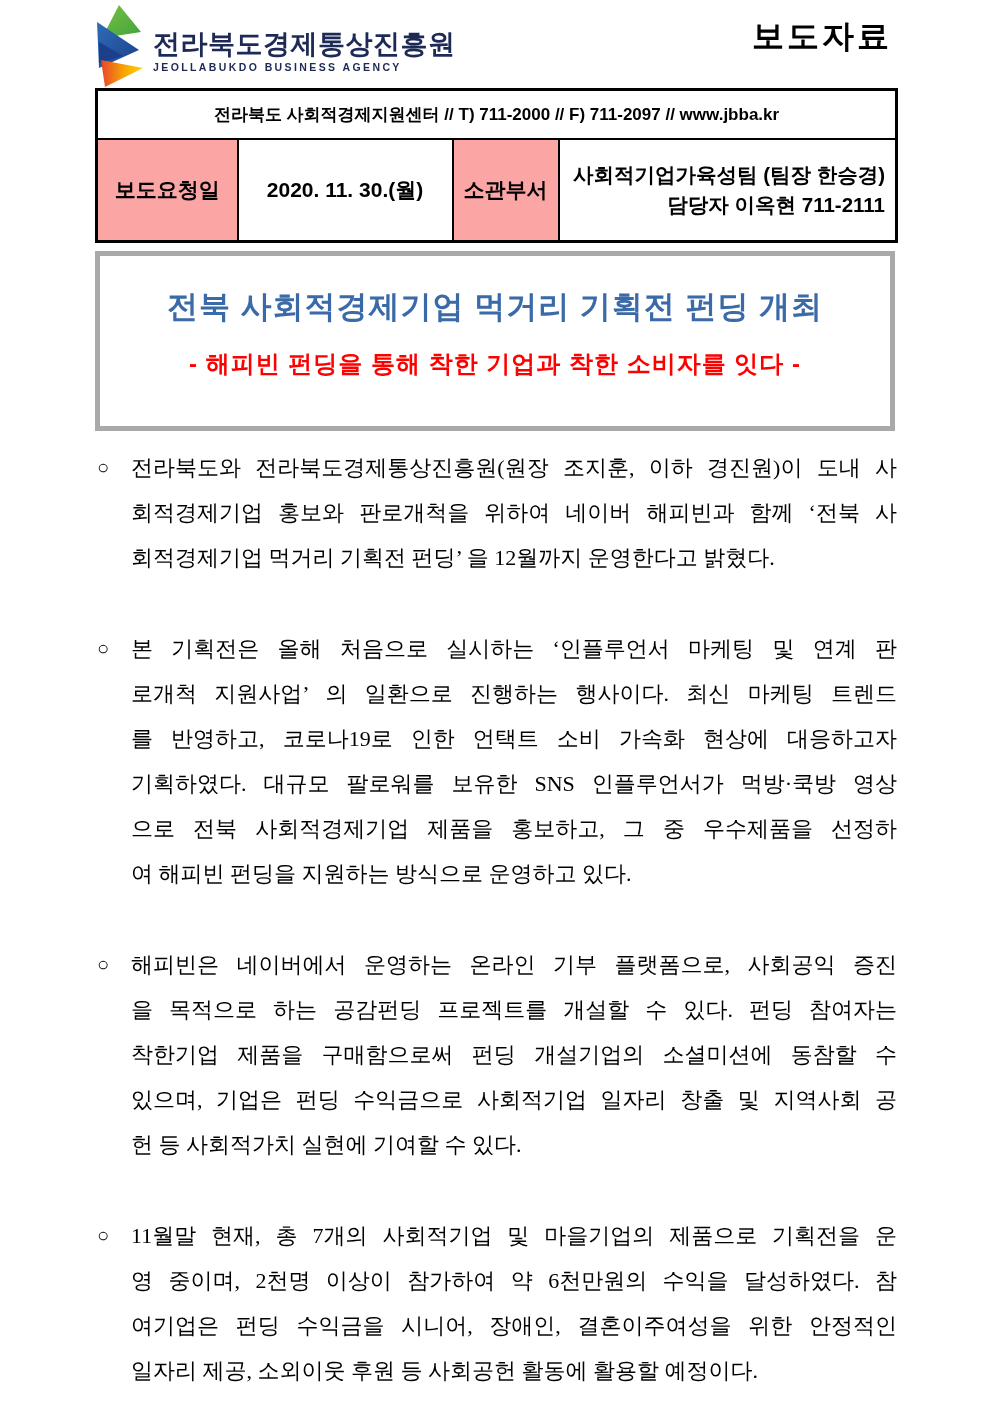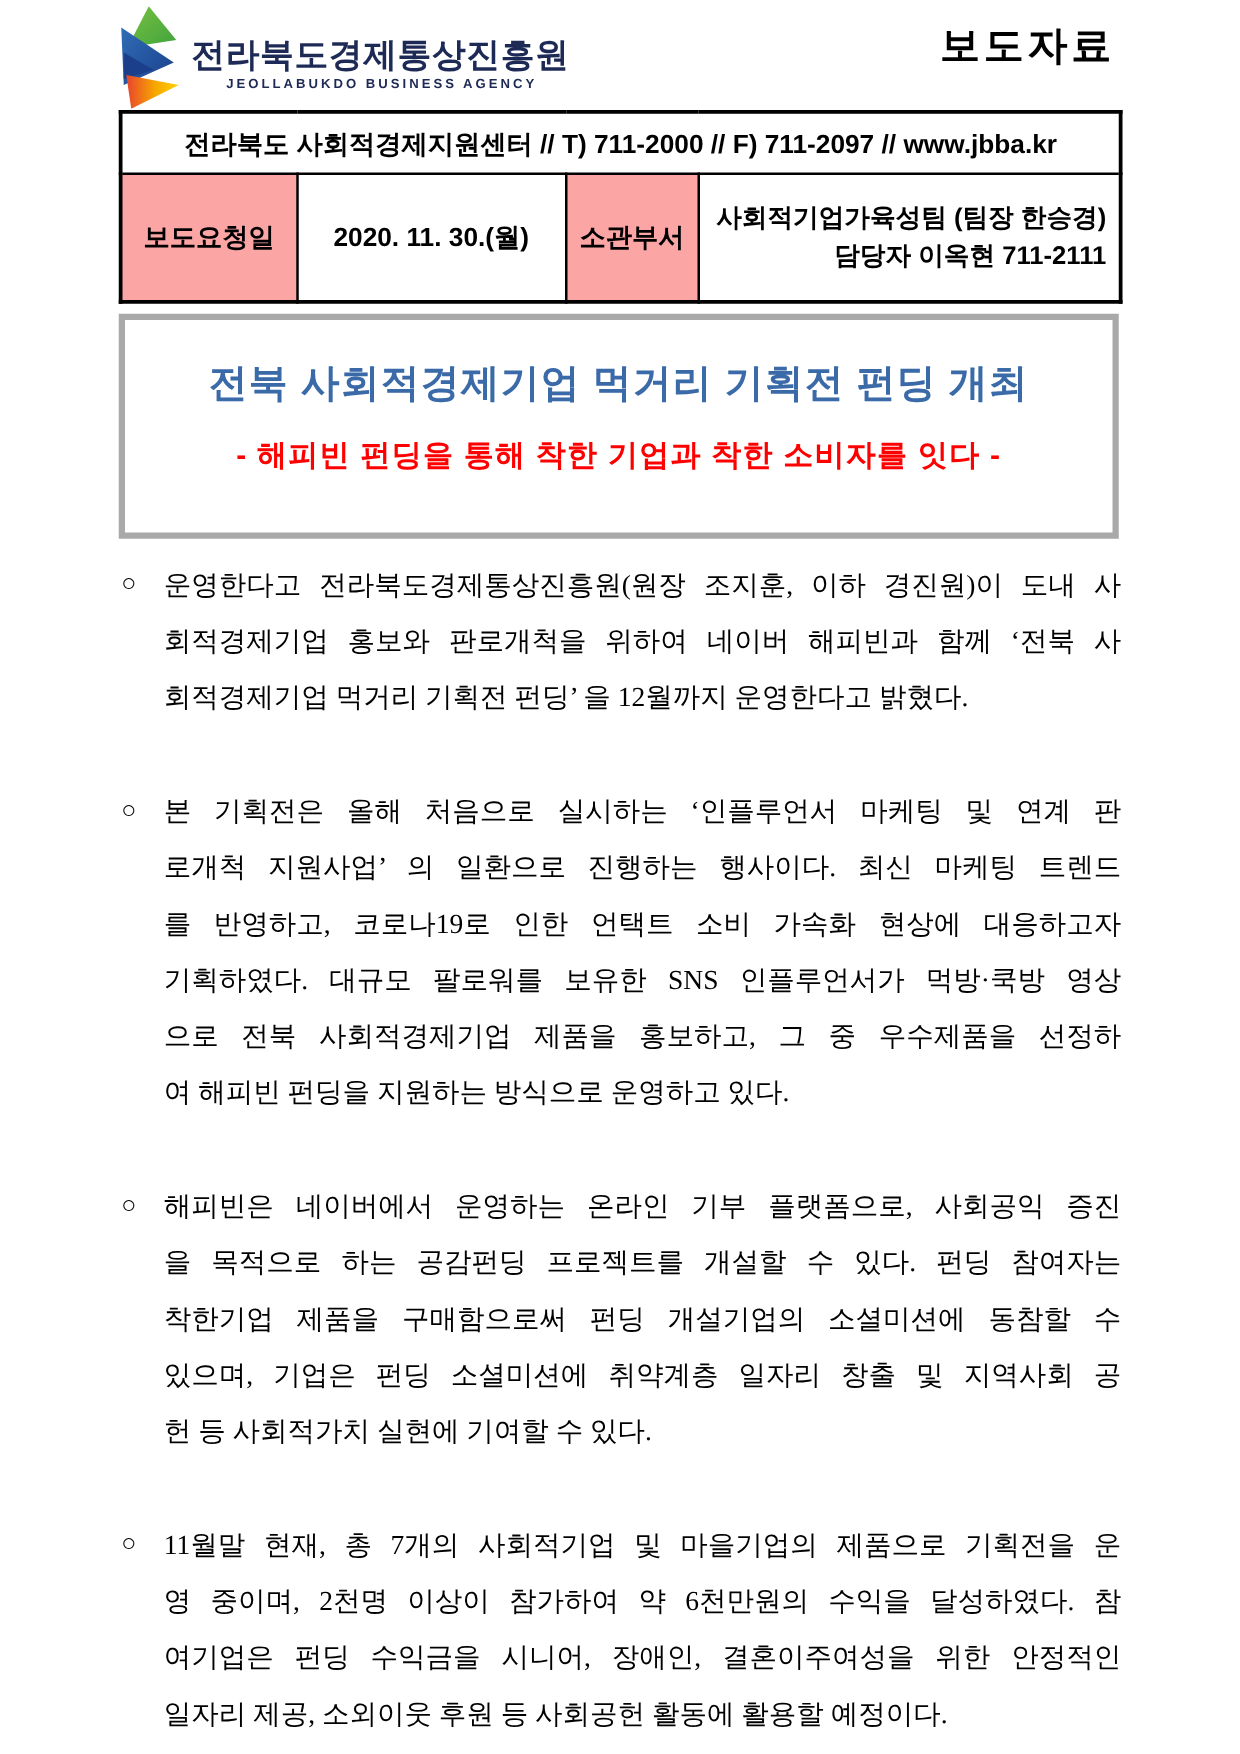--- a/index.html
+++ b/index.html
@@ -17,37 +17,37 @@
   }
   .logo { display: flex; align-items: center; gap: 9px; }
   .logo-mark { width: 54px; height: 82px; display: block; }
   .logo-text { padding-top: 10px; }
   .logo-ko {
     font-family: "Liberation Sans", sans-serif; font-weight: 800;
     font-size: 27px; letter-spacing: 0.5px; color: #1e2a56; line-height: 30px; text-align: right;
   }
   .logo-en {
     font-family: "Liberation Sans", sans-serif; font-weight: 700;
-    font-size: 10.5px; letter-spacing: 2.4px; color: #1e2a56; margin-top: 2px; margin-left: 28px;
+    font-size: 10.5px; letter-spacing: 2.4px; color: #1e2a56; margin-top: 2px;
   }
   .doc-type {
     font-family: "Liberation Sans", sans-serif; font-weight: 800;
     font-size: 32px; letter-spacing: 3px; color: #000; margin-top: 10px;
   }
 
   
   .info-table {
     margin-left: 95px; width: 800px;
     border-collapse: collapse; table-layout: fixed;
     font-family: "Liberation Sans", sans-serif; font-weight: 700;
     border: 3px solid #000;
   }
   .info-table td { border: 2px solid #000; }
   .contact-cell {
-    height: 45px; text-align: center; font-size: 21px; letter-spacing: 0px;
+    height: 45px; text-align: center; font-size: 17px; letter-spacing: 0px;
   }
   .label-cell {
     background: #fca5a5; text-align: center; font-size: 21px; height: 66px;
   }
   .value-cell { text-align: center; font-size: 21px; }
   .dept-cell { text-align: right; padding: 20px 10px; font-size: 20.5px; line-height: 30px; }
 
   
   .title-box {
     margin: 8px 0 0 95px; width: 800px; box-sizing: border-box;
@@ -131,39 +131,39 @@
     </table>
 
   <div class="title-box">
     <div class="main-title">전북 사회적경제기업 먹거리 기획전 펀딩 개최</div>
     <div class="sub-title">- 해피빈 펀딩을 통해 착한 기업과 착한 소비자를 잇다 -</div>
   </div>
 
   <div class="body-text" id="body-container">
       <div class="para">
         <span class="bullet">○</span>
-        <div class="pline">운영한다고 전라북도경제통상진흥원(원장 조지훈, 이하 경진원)이 도내 사</div>
+        <div class="pline">전라북도와 전라북도경제통상진흥원(원장 조지훈, 이하 경진원)이 도내 사</div>
         <div class="pline">회적경제기업 홍보와 판로개척을 위하여 네이버 해피빈과 함께 ‘전북 사</div>
         <div class="pline last">회적경제기업 먹거리 기획전 펀딩’ 을 12월까지 운영한다고 밝혔다.</div>
       </div>
       <div class="para">
         <span class="bullet">○</span>
         <div class="pline">본 기획전은 올해 처음으로 실시하는 ‘인플루언서 마케팅 및 연계 판</div>
         <div class="pline">로개척 지원사업’ 의 일환으로 진행하는 행사이다. 최신 마케팅 트렌드</div>
         <div class="pline">를 반영하고, 코로나19로 인한 언택트 소비 가속화 현상에 대응하고자</div>
         <div class="pline">기획하였다. 대규모 팔로워를 보유한 SNS 인플루언서가 먹방·쿡방 영상</div>
         <div class="pline">으로 전북 사회적경제기업 제품을 홍보하고, 그 중 우수제품을 선정하</div>
         <div class="pline last">여 해피빈 펀딩을 지원하는 방식으로 운영하고 있다.</div>
       </div>
       <div class="para">
         <span class="bullet">○</span>
         <div class="pline">해피빈은 네이버에서 운영하는 온라인 기부 플랫폼으로, 사회공익 증진</div>
         <div class="pline">을 목적으로 하는 공감펀딩 프로젝트를 개설할 수 있다. 펀딩 참여자는</div>
         <div class="pline">착한기업 제품을 구매함으로써 펀딩 개설기업의 소셜미션에 동참할 수</div>
-        <div class="pline">있으며, 기업은 펀딩 소셜미션에 취약계층 일자리 창출 및 지역사회 공</div>
+        <div class="pline">있으며, 기업은 펀딩 수익금으로 사회적기업 일자리 창출 및 지역사회 공</div>
         <div class="pline last">헌 등 사회적가치 실현에 기여할 수 있다.</div>
       </div>
       <div class="para">
         <span class="bullet">○</span>
         <div class="pline">11월말 현재, 총 7개의 사회적기업 및 마을기업의 제품으로 기획전을 운</div>
         <div class="pline">영 중이며, 2천명 이상이 참가하여 약 6천만원의 수익을 달성하였다. 참</div>
         <div class="pline">여기업은 펀딩 수익금을 시니어, 장애인, 결혼이주여성을 위한 안정적인</div>
         <div class="pline last">일자리 제공, 소외이웃 후원 등 사회공헌 활동에 활용할 예정이다.</div>
       </div>
     </div>

